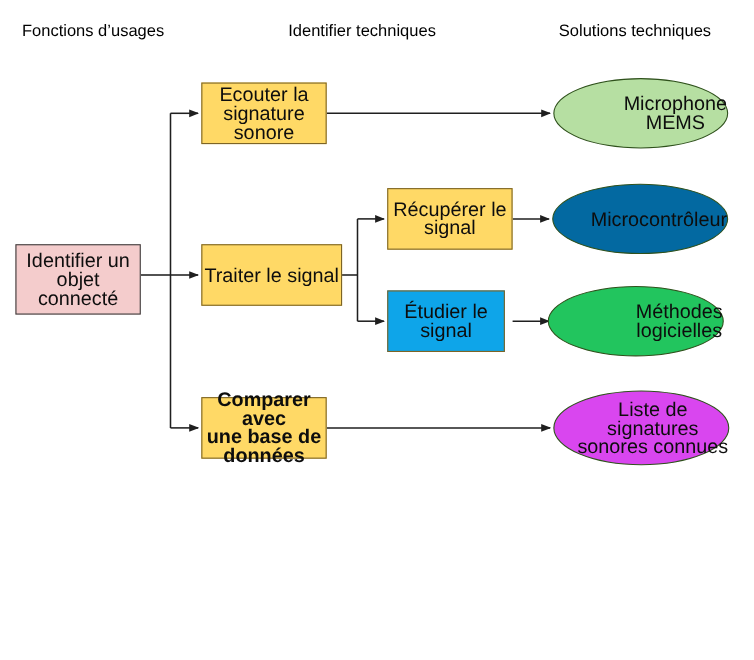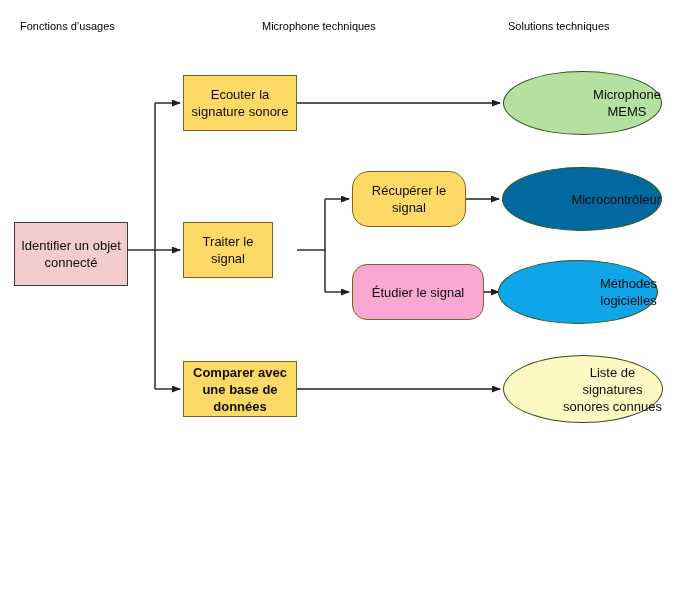--- a/index.html
+++ b/index.html
@@ -6,29 +6,29 @@
   body{
     width:685px;height:600px;
     background:#ffffff;
     font-family:"Liberation Sans", sans-serif;
     position:relative;
     overflow:hidden;
   }
   .canvas{position:absolute;left:0;top:0;width:685px;height:600px;}
   .col-header{
     position:absolute;top:20px;
-    font-size:11px;color:#000;
+    font-size:15px;color:#000;
     white-space:nowrap;
   }
   svg.connectors{position:absolute;left:0;top:0;pointer-events:none;}
   .node{
     position:absolute;
     display:flex;align-items:center;justify-content:center;
     text-align:center;
-    font-size:13px;line-height:17px;color:#0d0d0d;
+    font-size:18px;line-height:17px;color:#0d0d0d;
     white-space:pre-line;
     box-sizing:border-box;
   }
   .node.rect{border:1.4px solid;}
   .node.ellipse{border:1.4px solid;border-radius:50%;justify-content:flex-end;}
 </style>
 </head>
 <body>
 
 <div class="canvas">
@@ -49,37 +49,37 @@
         <polyline points="325,199 325,292" fill="none" stroke="#1f1f1f" stroke-width="1.4"></polyline>
         <polyline points="325,199 349,199" fill="none" stroke="#1f1f1f" stroke-width="1.4" marker-end="url(#arrowhead)"></polyline>
         <polyline points="325,292 349,292" fill="none" stroke="#1f1f1f" stroke-width="1.4" marker-end="url(#arrowhead)"></polyline>
         <polyline points="466,199 499,199" fill="none" stroke="#1f1f1f" stroke-width="1.4" marker-end="url(#arrowhead)"></polyline>
         <polyline points="466,292 499,292" fill="none" stroke="#1f1f1f" stroke-width="1.4" marker-end="url(#arrowhead)"></polyline>
         <polyline points="297,389 500,389" fill="none" stroke="#1f1f1f" stroke-width="1.4" marker-end="url(#arrowhead)"></polyline>
       </g>
   </svg>
   <div id="header-layer">
       <div class="col-header" style="left: 20px;">Fonctions d’usages</div>
-      <div class="col-header" style="left: 262px;">Microphone techniques</div>
+      <div class="col-header" style="left: 262px;">Identifier techniques</div>
       <div class="col-header" style="left: 508px; text-align: right;">Solutions techniques</div>
     </div>
   <div id="node-layer">
       <div class="node rect" style="left: 14px; top: 222px; width: 114px; height: 64px; background: rgb(244, 204, 204); border-color: rgb(61, 61, 61);"><span>Identifier un objet
 connecté</span></div>
       <div class="node rect" style="left: 183px; top: 75px; width: 114px; height: 56px; background: rgb(255, 217, 102); border-color: rgb(124, 100, 38);"><span>Ecouter la
 signature sonore</span></div>
-      <div class="node rect" style="left: 183px; top: 222px; width: 90px; height: 56px; background: rgb(255, 217, 102); border-color: rgb(124, 100, 38);"><span>Traiter le signal</span></div>
+      <div class="node rect" style="left: 183px; top: 222px; width: 128px; height: 56px; background: rgb(255, 217, 102); border-color: rgb(124, 100, 38);"><span>Traiter le signal</span></div>
       <div class="node rect" style="left: 183px; top: 361px; width: 114px; height: 56px; background: rgb(255, 217, 102); border-color: rgb(124, 100, 38); font-weight: bold;"><span>Comparer avec
 une base de
 données</span></div>
-      <div class="node rect" style="left: 352px; top: 171px; width: 114px; height: 56px; background: rgb(255, 217, 102); border-color: rgb(124, 100, 38); border-radius: 17px;"><span>Récupérer le
+      <div class="node rect" style="left: 352px; top: 171px; width: 114px; height: 56px; background: rgb(255, 217, 102); border-color: rgb(124, 100, 38);"><span>Récupérer le
 signal</span></div>
-      <div class="node rect" style="left: 352px; top: 264px; width: 132px; height: 56px; background: #f9a8d4; border-color: rgb(124, 100, 38); border-radius: 15px;"><span>Étudier le signal</span></div>
+      <div class="node rect" style="left: 352px; top: 264px; width: 107px; height: 56px; background: #0ea5e9; border-color: rgb(124, 100, 38);"><span>Étudier le signal</span></div>
       <div class="node ellipse" style="left: 503px; top: 71px; width: 159px; height: 64px; background: rgb(182, 223, 162); border-color: rgb(47, 81, 28);"><span>Microphone
 MEMS</span></div>
       <div class="node ellipse" style="left: 502px; top: 167px; width: 160px; height: 64px; background: #0369a1; border-color: rgb(47, 81, 28);"><span>Microcontrôleur</span></div>
-      <div class="node ellipse" style="left: 498px; top: 260px; width: 160px; height: 64px; background: #0ea5e9; border-color: rgb(47, 81, 28);"><span>Méthodes
+      <div class="node ellipse" style="left: 498px; top: 260px; width: 160px; height: 64px; background: #22c55e; border-color: rgb(47, 81, 28);"><span>Méthodes
 logicielles</span></div>
-      <div class="node ellipse" style="left: 503px; top: 355px; width: 160px; height: 68px; background: #fef9c3; border-color: rgb(47, 81, 28);"><span>Liste de
+      <div class="node ellipse" style="left: 503px; top: 355px; width: 160px; height: 68px; background: #d946ef; border-color: rgb(47, 81, 28);"><span>Liste de
 signatures
 sonores connues</span></div>
     </div>
 </div>
 
 </body></html>

